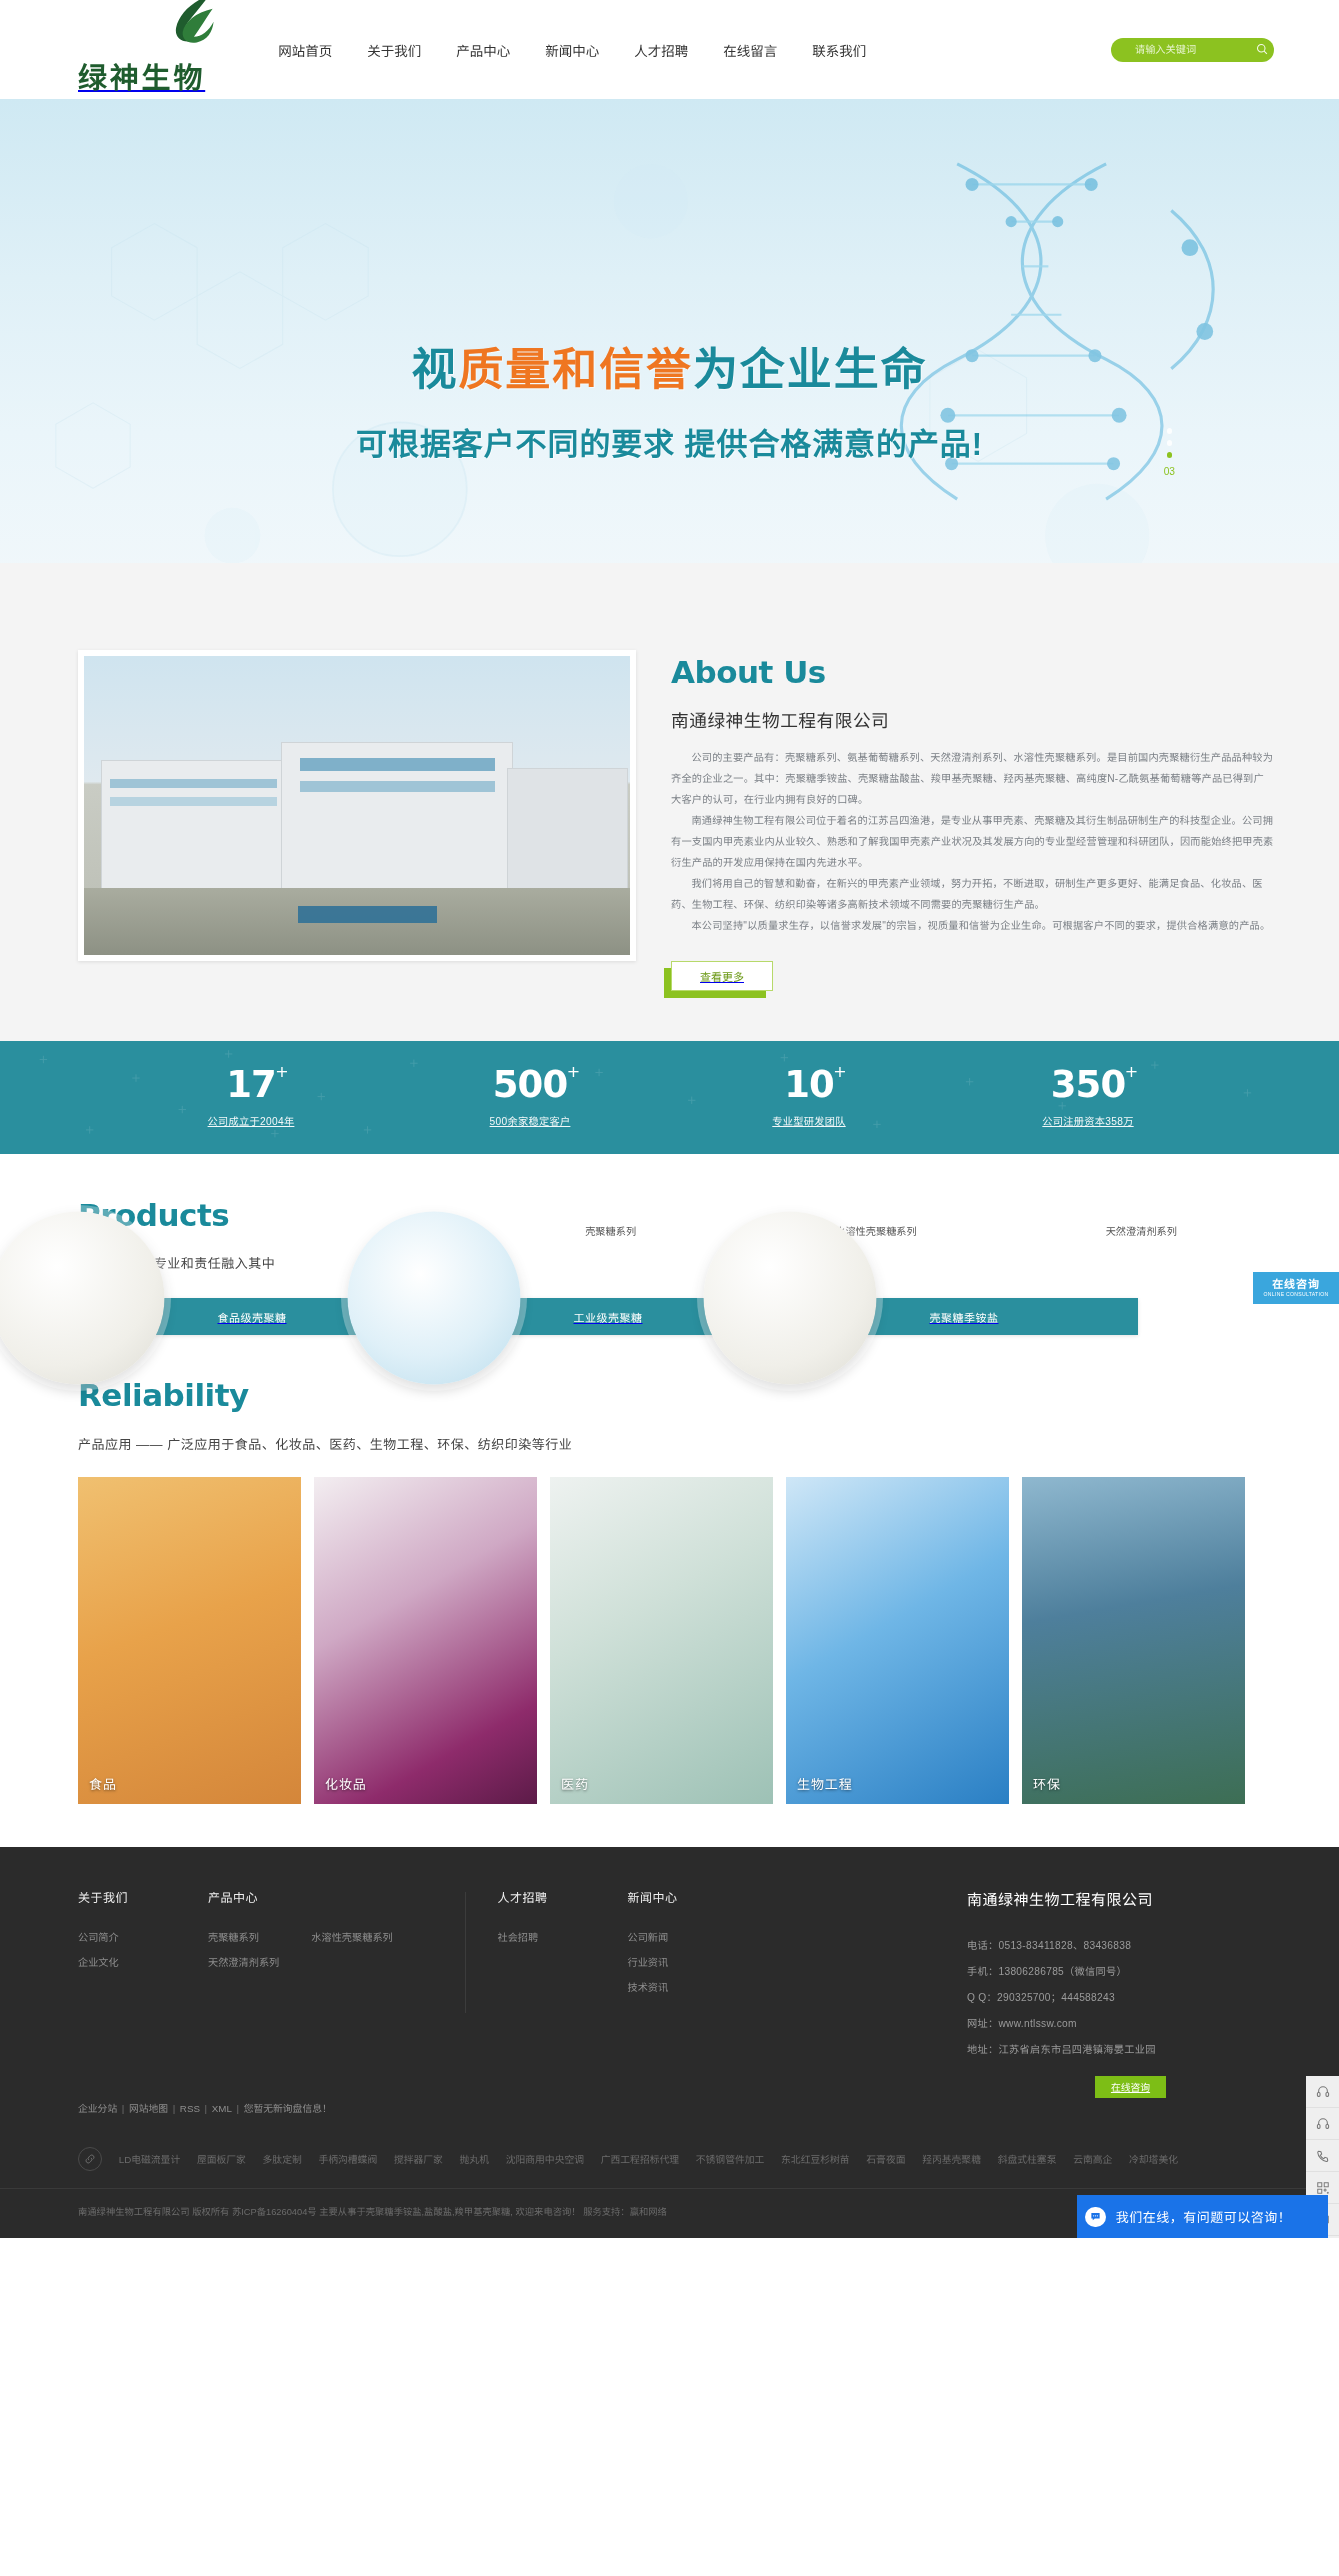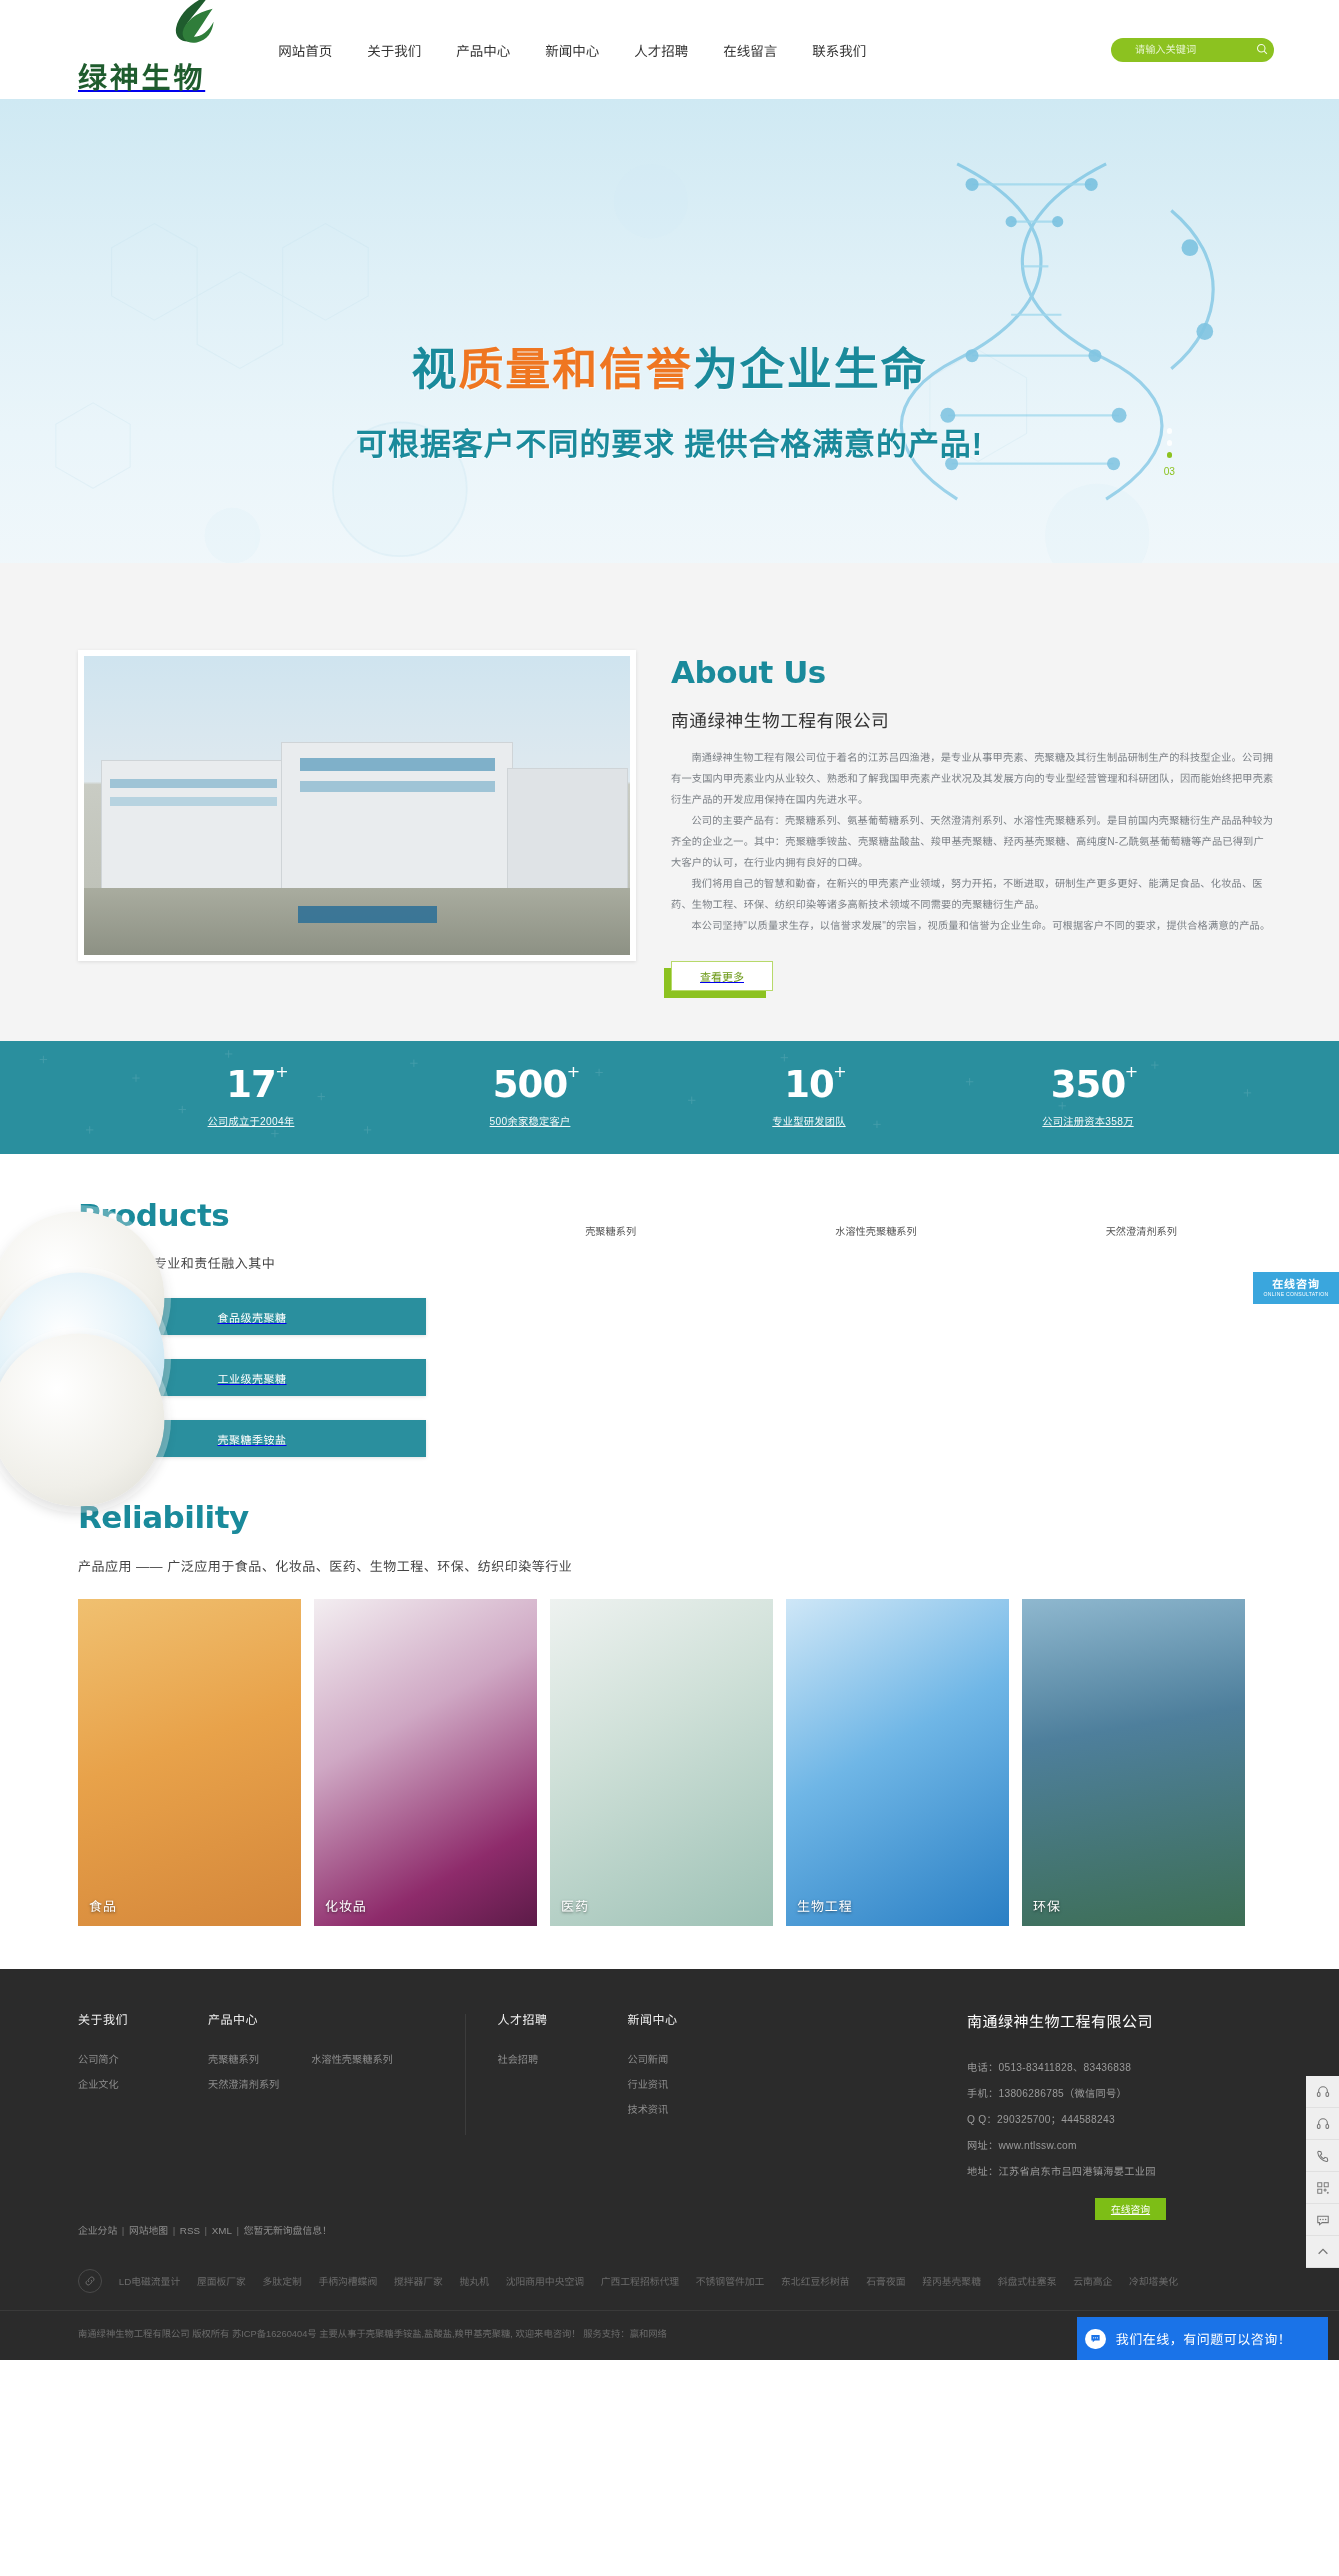--- a/index.html
+++ b/index.html
@@ -76,21 +76,21 @@
   .stat .lbl { font-size:10.2px; margin-top:9.3px; opacity:.95; letter-spacing:0.3px; }
 
   
   .products { padding:43px 0 9.3px; }
   .prod-inner { width:1209px; margin:0 auto; padding-left:13px; }
   .prod-head { display:flex; align-items:flex-start; }
   .prod-head-left { width:400px; }
   .sec-sub { font-size:13px; color:#444; margin-top:20.5px; letter-spacing:0.5px; }
   .prod-tabs { display:flex; gap:0; flex:1; margin-top:26px; }
   .prod-tabs a { flex:1; text-align:center; font-size:10.2px; color:#555; text-decoration:none; }
-  .prod-cards { display:flex; gap:24px; margin-top:26px;flex-direction:column; }
+  .prod-cards { display:flex; gap:8px; margin-top:26px; }
   .pcard { width:348px; background:#2a8f9e; box-shadow:0 0.9px 3.7px rgba(0,0,0,.12); }
   .pcard .pic { height:216px; background:#39a8dd; position:relative; overflow:hidden; }
   .dish { position:absolute; left:50%; top:50%; transform:translate(-50%,-50%);
           width:173px; height:173px; border-radius:50%;
           background:radial-gradient(circle at 38% 32%,#ffffff,#f0efe9 62%,#dcdbd3 100%);
           box-shadow:0 0 0 6.5px rgba(255,255,255,.30), 0 5.6px 13px rgba(0,0,0,.18); }
   .dish.flakes { background:radial-gradient(circle at 42% 36%,#ffffff,#dff0f8 55%,#b9dcec 100%); }
   .pcard .cap { height:37px; display:flex; align-items:center; justify-content:center;
                 font-size:11px; color:#fff; letter-spacing:0.5px; }
 
@@ -271,22 +271,22 @@
         <div class="bld" style="left:26px;  top:123px; width:167px; height:9.3px; background:#9fc4d6; border:none;"></div>
         <div class="bld" style="left:26px;  top:141px; width:167px; height:9.3px; background:#b7d3e0; border:none;"></div>
         <div style="position:absolute;left:0;bottom:0;width:100%;height:67px;background:linear-gradient(180deg,#a9ac9f,#8d9184);"></div>
         <div style="position:absolute;left:214px;bottom:32px;width:139px;height:16.7px;background:#2a6f96;opacity:.85;"></div>
       </div>
 
       <div class="about-txt">
         <h2 class="sec-en">About Us</h2>
         <div class="about-cn">南通绿神生物工程有限公司</div>
         <div class="about-body">
+          <p>公司的主要产品有：壳聚糖系列、氨基葡萄糖系列、天然澄清剂系列、水溶性壳聚糖系列。是目前国内壳聚糖衍生产品品种较为齐全的企业之一。其中：壳聚糖季铵盐、壳聚糖盐酸盐、羧甲基壳聚糖、羟丙基壳聚糖、高纯度N-乙酰氨基葡萄糖等产品已得到广大客户的认可，在行业内拥有良好的口碑。</p>
           <p>南通绿神生物工程有限公司位于着名的江苏吕四渔港，是专业从事甲壳素、壳聚糖及其衍生制品研制生产的科技型企业。公司拥有一支国内甲壳素业内从业较久、熟悉和了解我国甲壳素产业状况及其发展方向的专业型经营管理和科研团队，因而能始终把甲壳素衍生产品的开发应用保持在国内先进水平。</p>
-          <p>公司的主要产品有：壳聚糖系列、氨基葡萄糖系列、天然澄清剂系列、水溶性壳聚糖系列。是目前国内壳聚糖衍生产品品种较为齐全的企业之一。其中：壳聚糖季铵盐、壳聚糖盐酸盐、羧甲基壳聚糖、羟丙基壳聚糖、高纯度N-乙酰氨基葡萄糖等产品已得到广大客户的认可，在行业内拥有良好的口碑。</p>
           <p>我们将用自己的智慧和勤奋，在新兴的甲壳素产业领域，努力开拓，不断进取，研制生产更多更好、能满足食品、化妆品、医药、生物工程、环保、纺织印染等诸多高新技术领域不同需要的壳聚糖衍生产品。</p>
           <p>本公司坚持"以质量求生存，以信誉求发展"的宗旨，视质量和信誉为企业生命。可根据客户不同的要求，提供合格满意的产品。</p>
         </div>
         <a class="more-btn" href="#">
           <span class="shadow"></span>
           <span class="face">查看更多</span>
         </a>
       </div>
     </div>
   </section>

